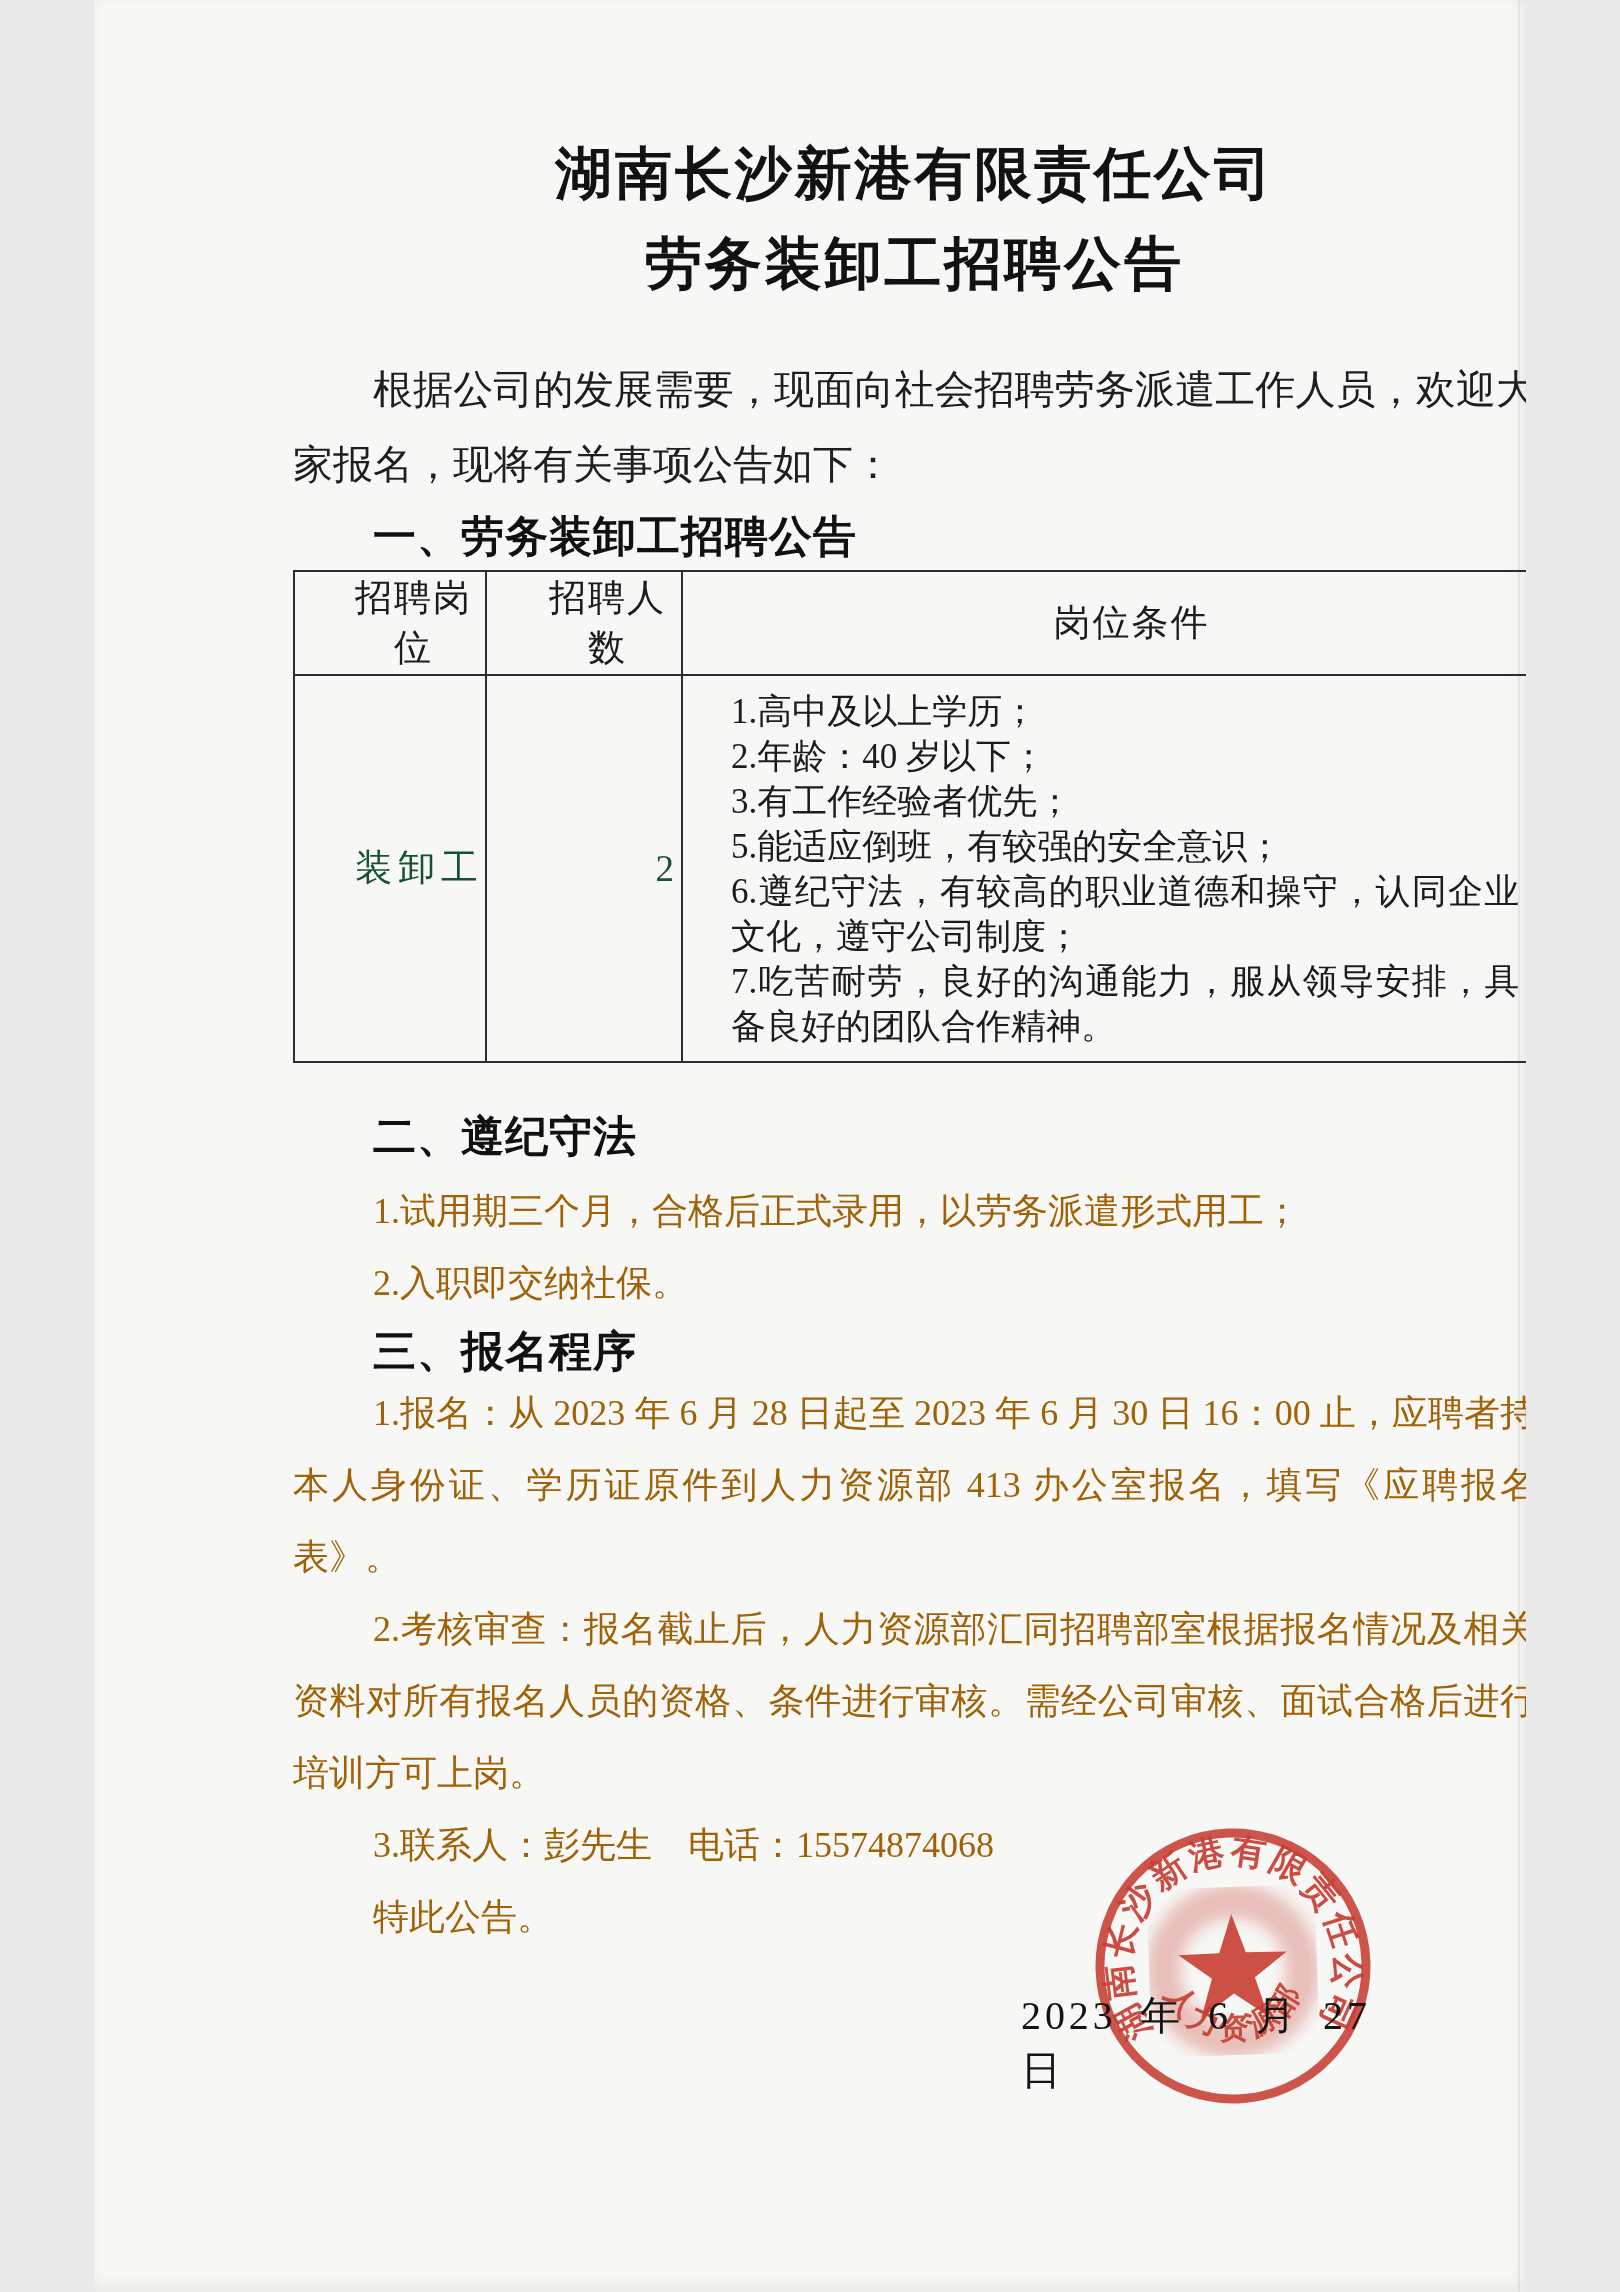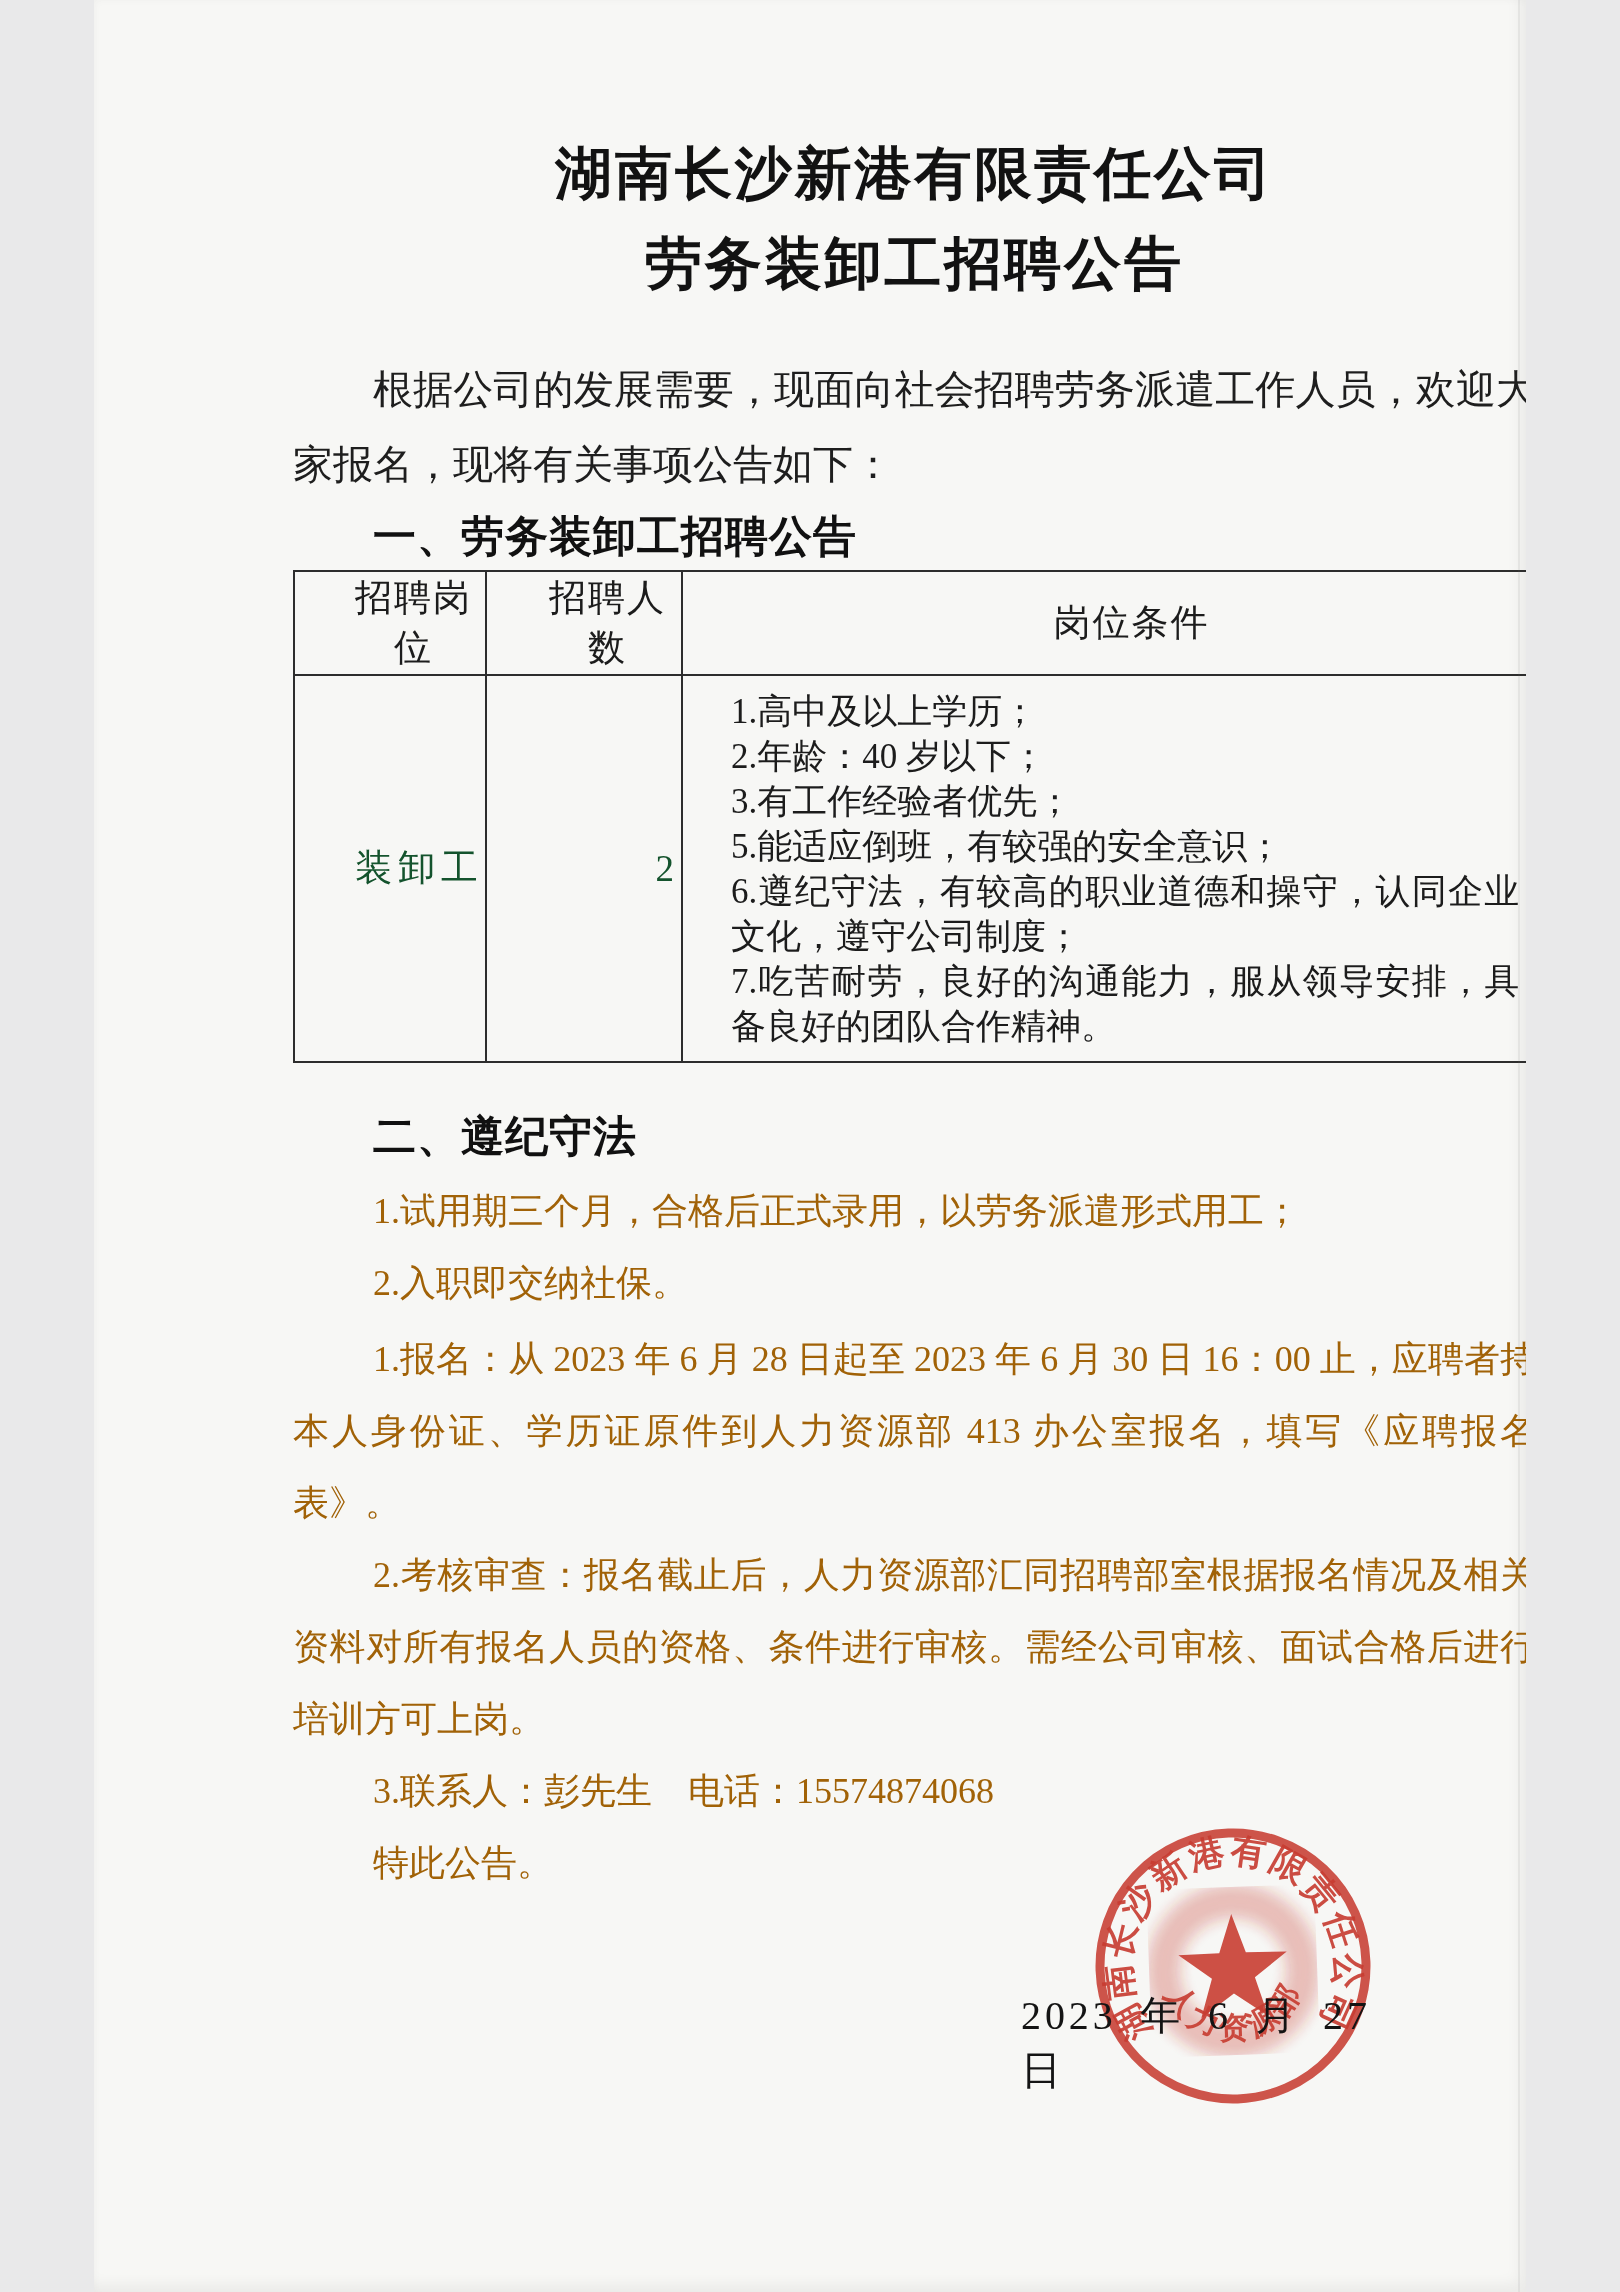--- a/index.html
+++ b/index.html
@@ -163,20 +163,21 @@
             <div class="cond-line">7.吃苦耐劳，良好的沟通能力，服从领导安排，具备良好的团队合作精神。</div>
           </td>
         </tr>
       </tbody>
     </table>
 
     <h2 class="sec-heading s2">二、遵纪守法</h2>
     <p class="body-line pl benefit-first">1.试用期三个月，合格后正式录用，以劳务派遣形式用工；</p>
     <p class="body-line pl">2.入职即交纳社保。</p>
 
+    <h2 class="sec-heading s3">三、报名程序</h2>
     <p class="body-line ti para-first">1.报名：从 2023 年 6 月 28 日起至 2023 年 6 月 30 日 16：00 止，应聘者持本人身份证、学历证原件到人力资源部 413 办公室报名，填写《应聘报名表》。</p>
     <p class="body-line ti">2.考核审查：报名截止后，人力资源部汇同招聘部室根据报名情况及相关资料对所有报名人员的资格、条件进行审核。需经公司审核、面试合格后进行培训方可上岗。</p>
     <p class="body-line ti">3.联系人：彭先生　电话：15574874068</p>
     <p class="body-line ti">特此公告。</p>
 
   </div>
 
   <svg class="stamp" viewBox="0 0 290 290" xmlns="http://www.w3.org/2000/svg">
     <defs>
       <path id="arcTop" d="M 66.1 211.2 A 103 103 0 1 1 223.9 211.2" fill="none"></path>

